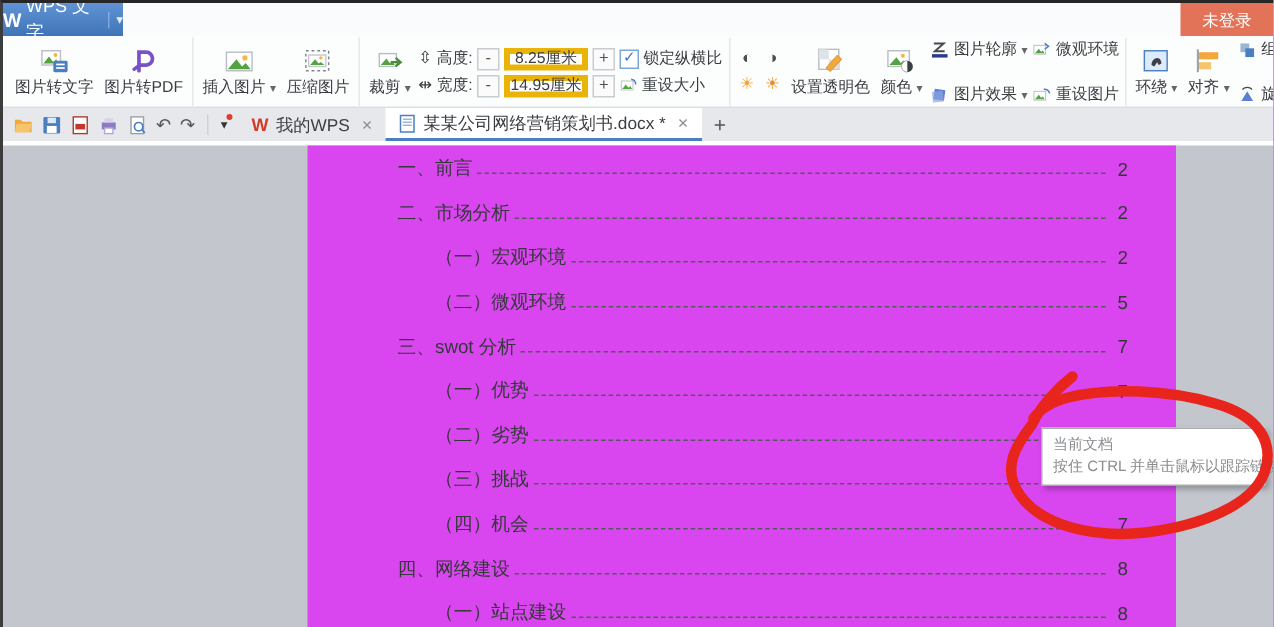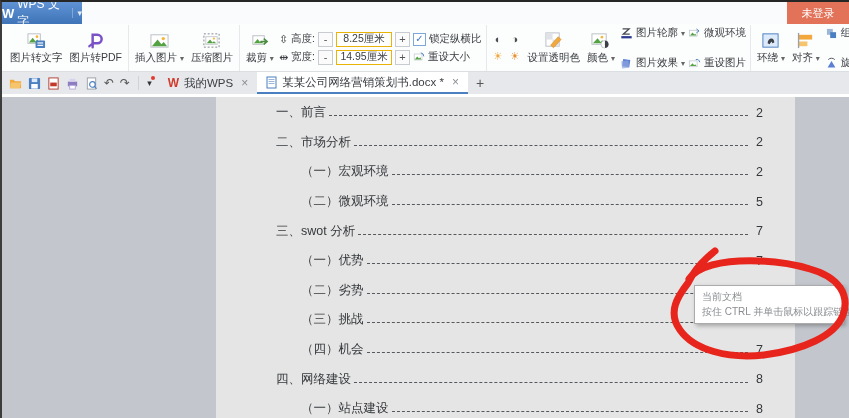--- a/index.html
+++ b/index.html
@@ -30,41 +30,41 @@
   .bigbtn svg{width:19px;height:19px;}
   .smallcol{display:flex;flex-direction:column;justify-content:center;gap:16px;}
   .smallbtn{display:flex;align-items:center;gap:3px;font-size:10.5px;color:#3a3e42;white-space:nowrap;cursor:default;}
   .smallbtn svg{width:13px;height:13px;}
   .grid2{display:grid;grid-template-columns:15px 15px;grid-template-rows:15px 15px;gap:2px;align-items:center;justify-items:center;}
   .gicon{font-size:11px;line-height:13px;}
   .spincol{display:flex;flex-direction:column;gap:3px;font-size:10.5px;color:#3a3e42;}
   .spinrow{display:flex;align-items:center;gap:3px;white-space:nowrap;}
   .spinbtn{width:15px;height:15px;border:1px solid #c8ccd1;background:#fbfbfb;
     display:flex;align-items:center;justify-content:center;font-size:11px;color:#555;box-sizing:border-box;}
-  .spinbox{width:56px;height:15px;border:1px solid #eab308;background:#fff;
+  .spinbox{width:56px;height:15px;border:4px solid #eab308;background:#fff;
     font-size:10.5px;display:flex;align-items:center;justify-content:center;box-sizing:border-box;}
   .chk{width:11px;height:11px;border:1px solid #7da7d8;background:#fff;color:#3d77c0;
     font-size:10px;line-height:10px;display:flex;align-items:center;justify-content:center;}
   .caret-s{font-size:8px;color:#666;}
   
   .tabbar{height:22px;background:#e6e8eb;display:flex;align-items:stretch;border-bottom:1px solid #d9dce0;box-sizing:content-box;}
   .qicons{display:flex;align-items:center;gap:6px;padding:0 7px;}
   .qicon{font-size:12px;line-height:12px;cursor:default;}
   .qicon svg{width:13px;height:13px;display:block;}
   .qsep{width:1px;height:14px;background:#cfd3d8;margin:0 2px;}
   .more-caret{position:relative;font-size:9px;color:#333;}
   .more-caret::after{content:"";position:absolute;top:-2px;right:-3px;width:4px;height:4px;border-radius:50%;background:#e23a2e;}
   .ftab{display:flex;align-items:center;gap:5px;padding:0 9px;font-size:11.5px;color:#3a3e42;white-space:nowrap;}
   .ftab .close{color:#8b8f94;font-size:12px;margin-left:3px;}
   .ftab.active{background:#fff;border-bottom:2px solid #4a7fc1;box-sizing:border-box;}
   .ftab .wicon{color:#d33a2c;font-weight:bold;font-size:12px;}
   .addtab{display:flex;align-items:center;padding:0 8px;font-size:14px;color:#555;}
   
   .docarea{position:absolute;top:92px;left:0;right:0;bottom:0;background:#c3c6cd;border-top:3px solid #ffffff;}
-  .page{position:absolute;left:214px;width:579px;top:0;bottom:0;background:#e5e5e5;}
+  .page{position:absolute;left:203px;width:579px;top:0;bottom:0;background:#d946ef;}
   .toc{padding-top:1px;}
   .tocrow{display:flex;align-items:center;height:29.6px;font-size:12.5px;color:#35383b;
     padding-right:32px;box-sizing:border-box;}
   .lvl1{padding-left:60px;}
   .lvl2{padding-left:85px;}
   .toctext{white-space:nowrap;}
   .leader{flex:1;border-bottom:1px dashed #55585c;height:0;margin:0 3px;transform:translateY(3px);}
   .pg{min-width:12px;text-align:right;}
   
   .tooltip{position:absolute;left:692px;top:283px;width:150px;background:#fff;

